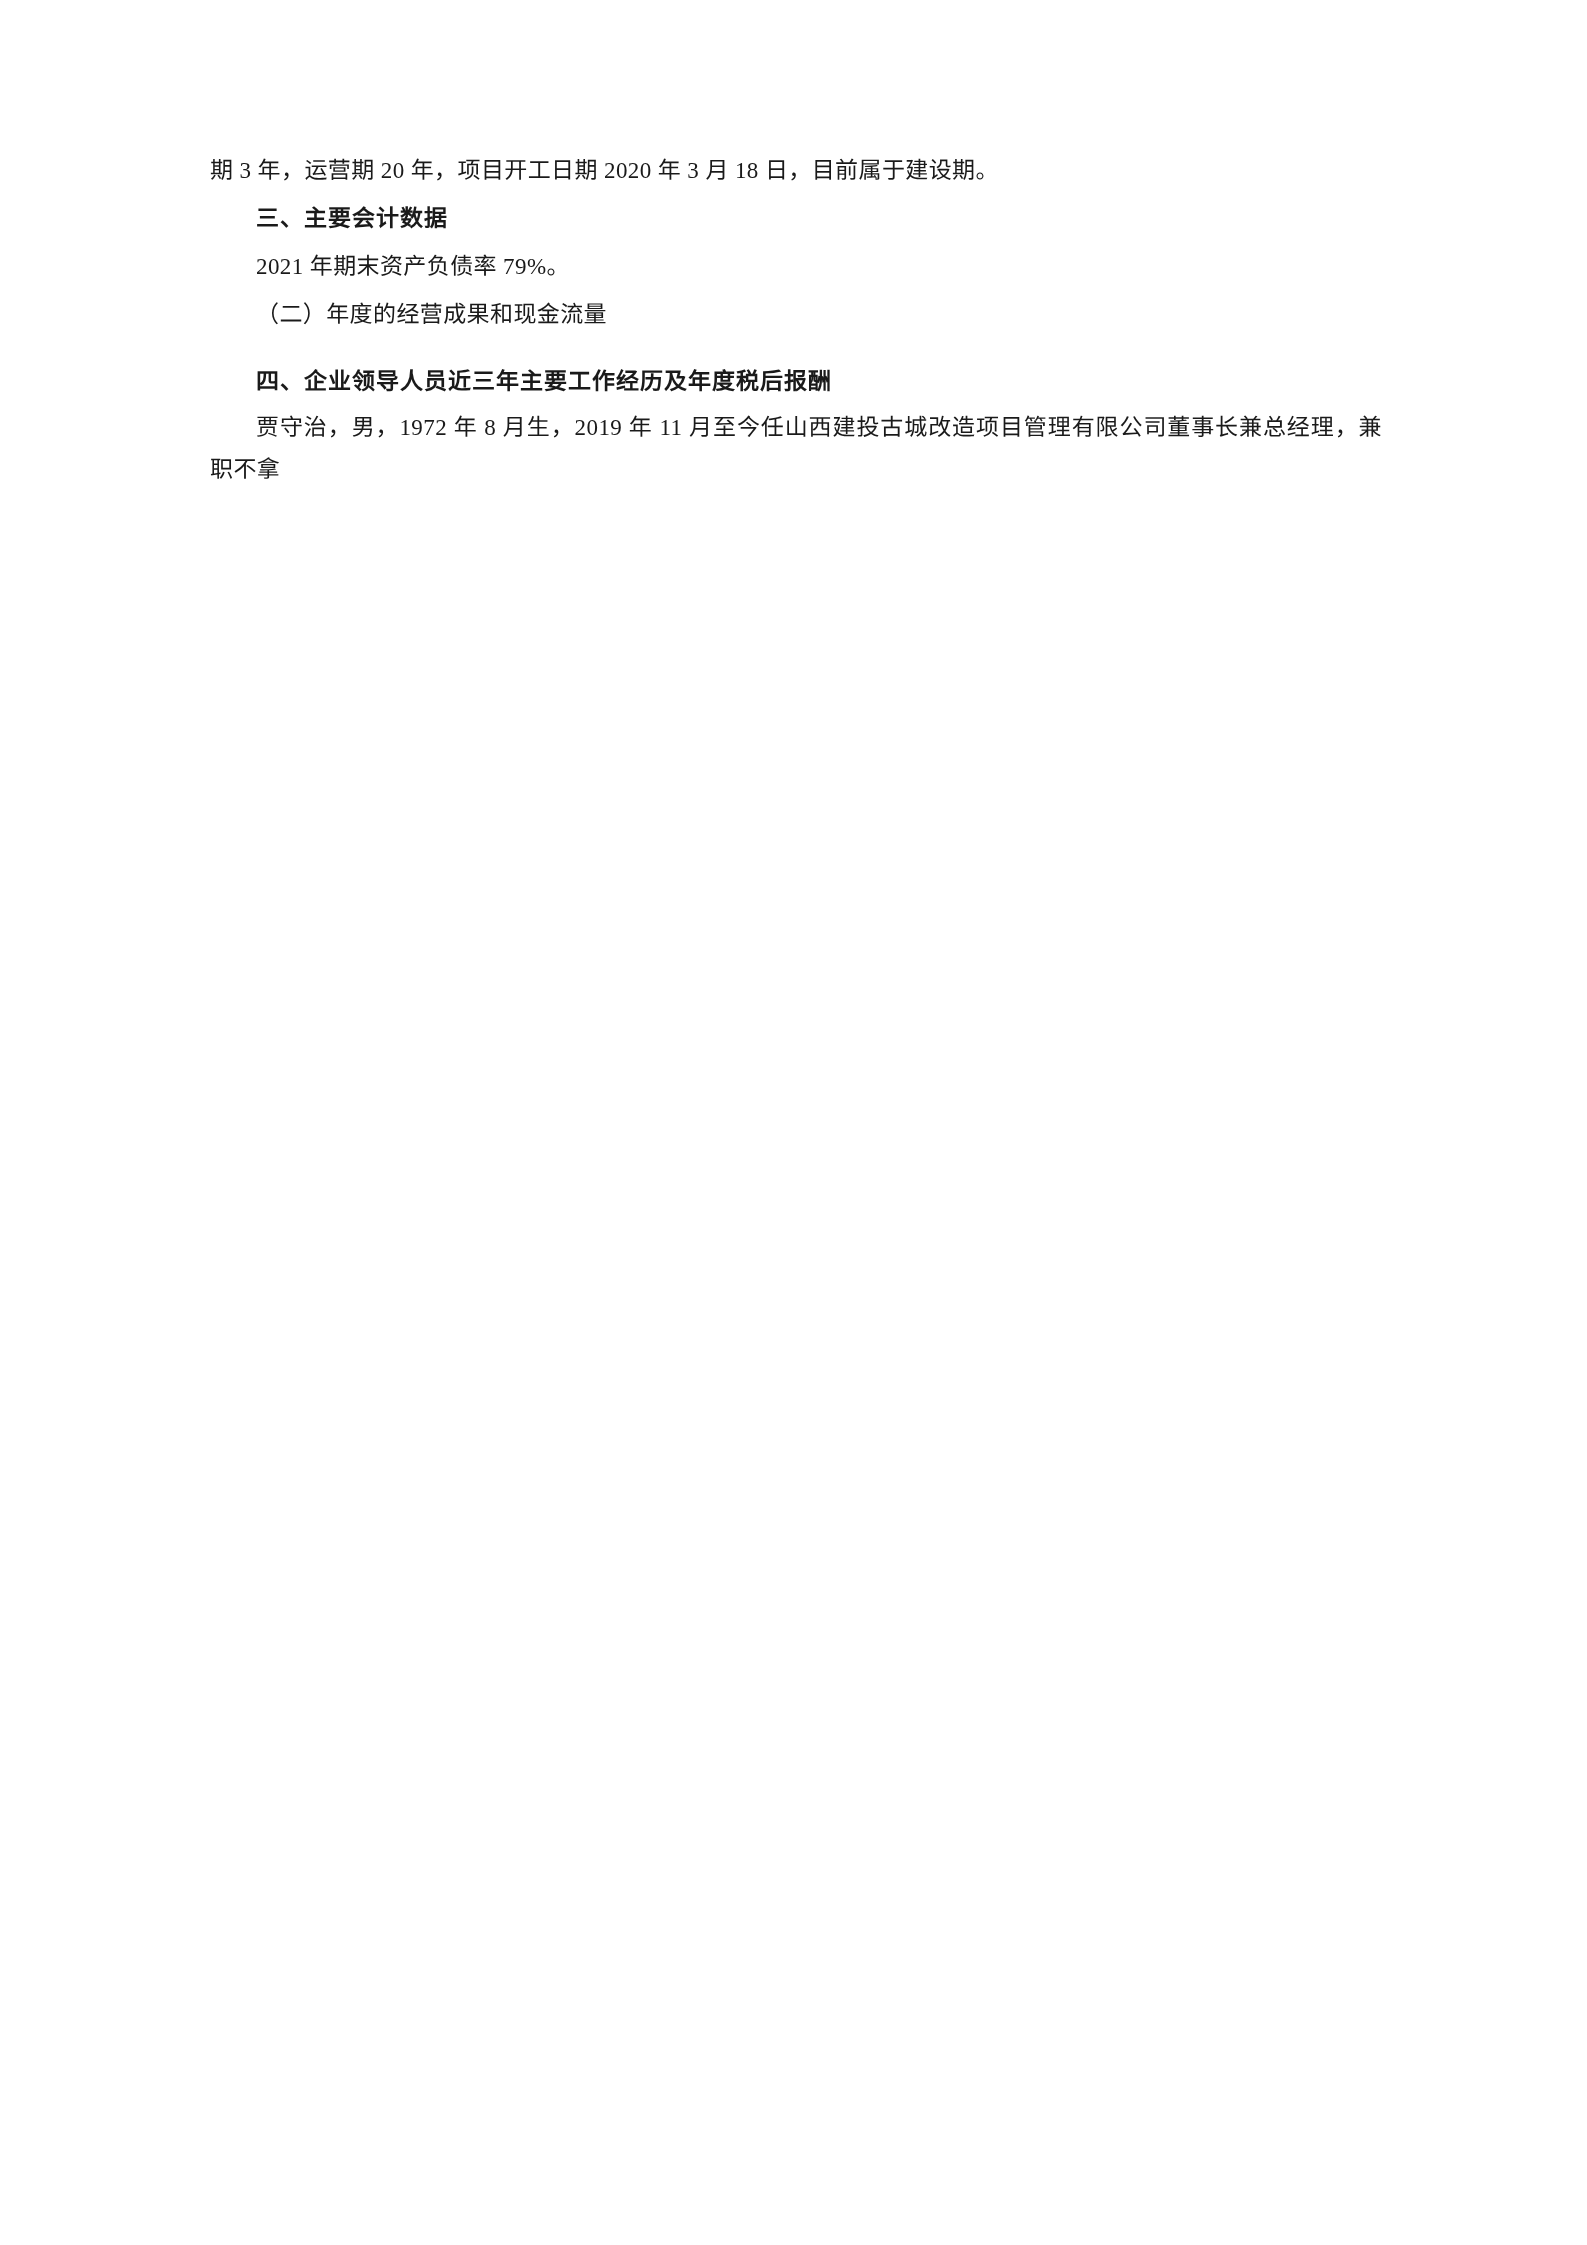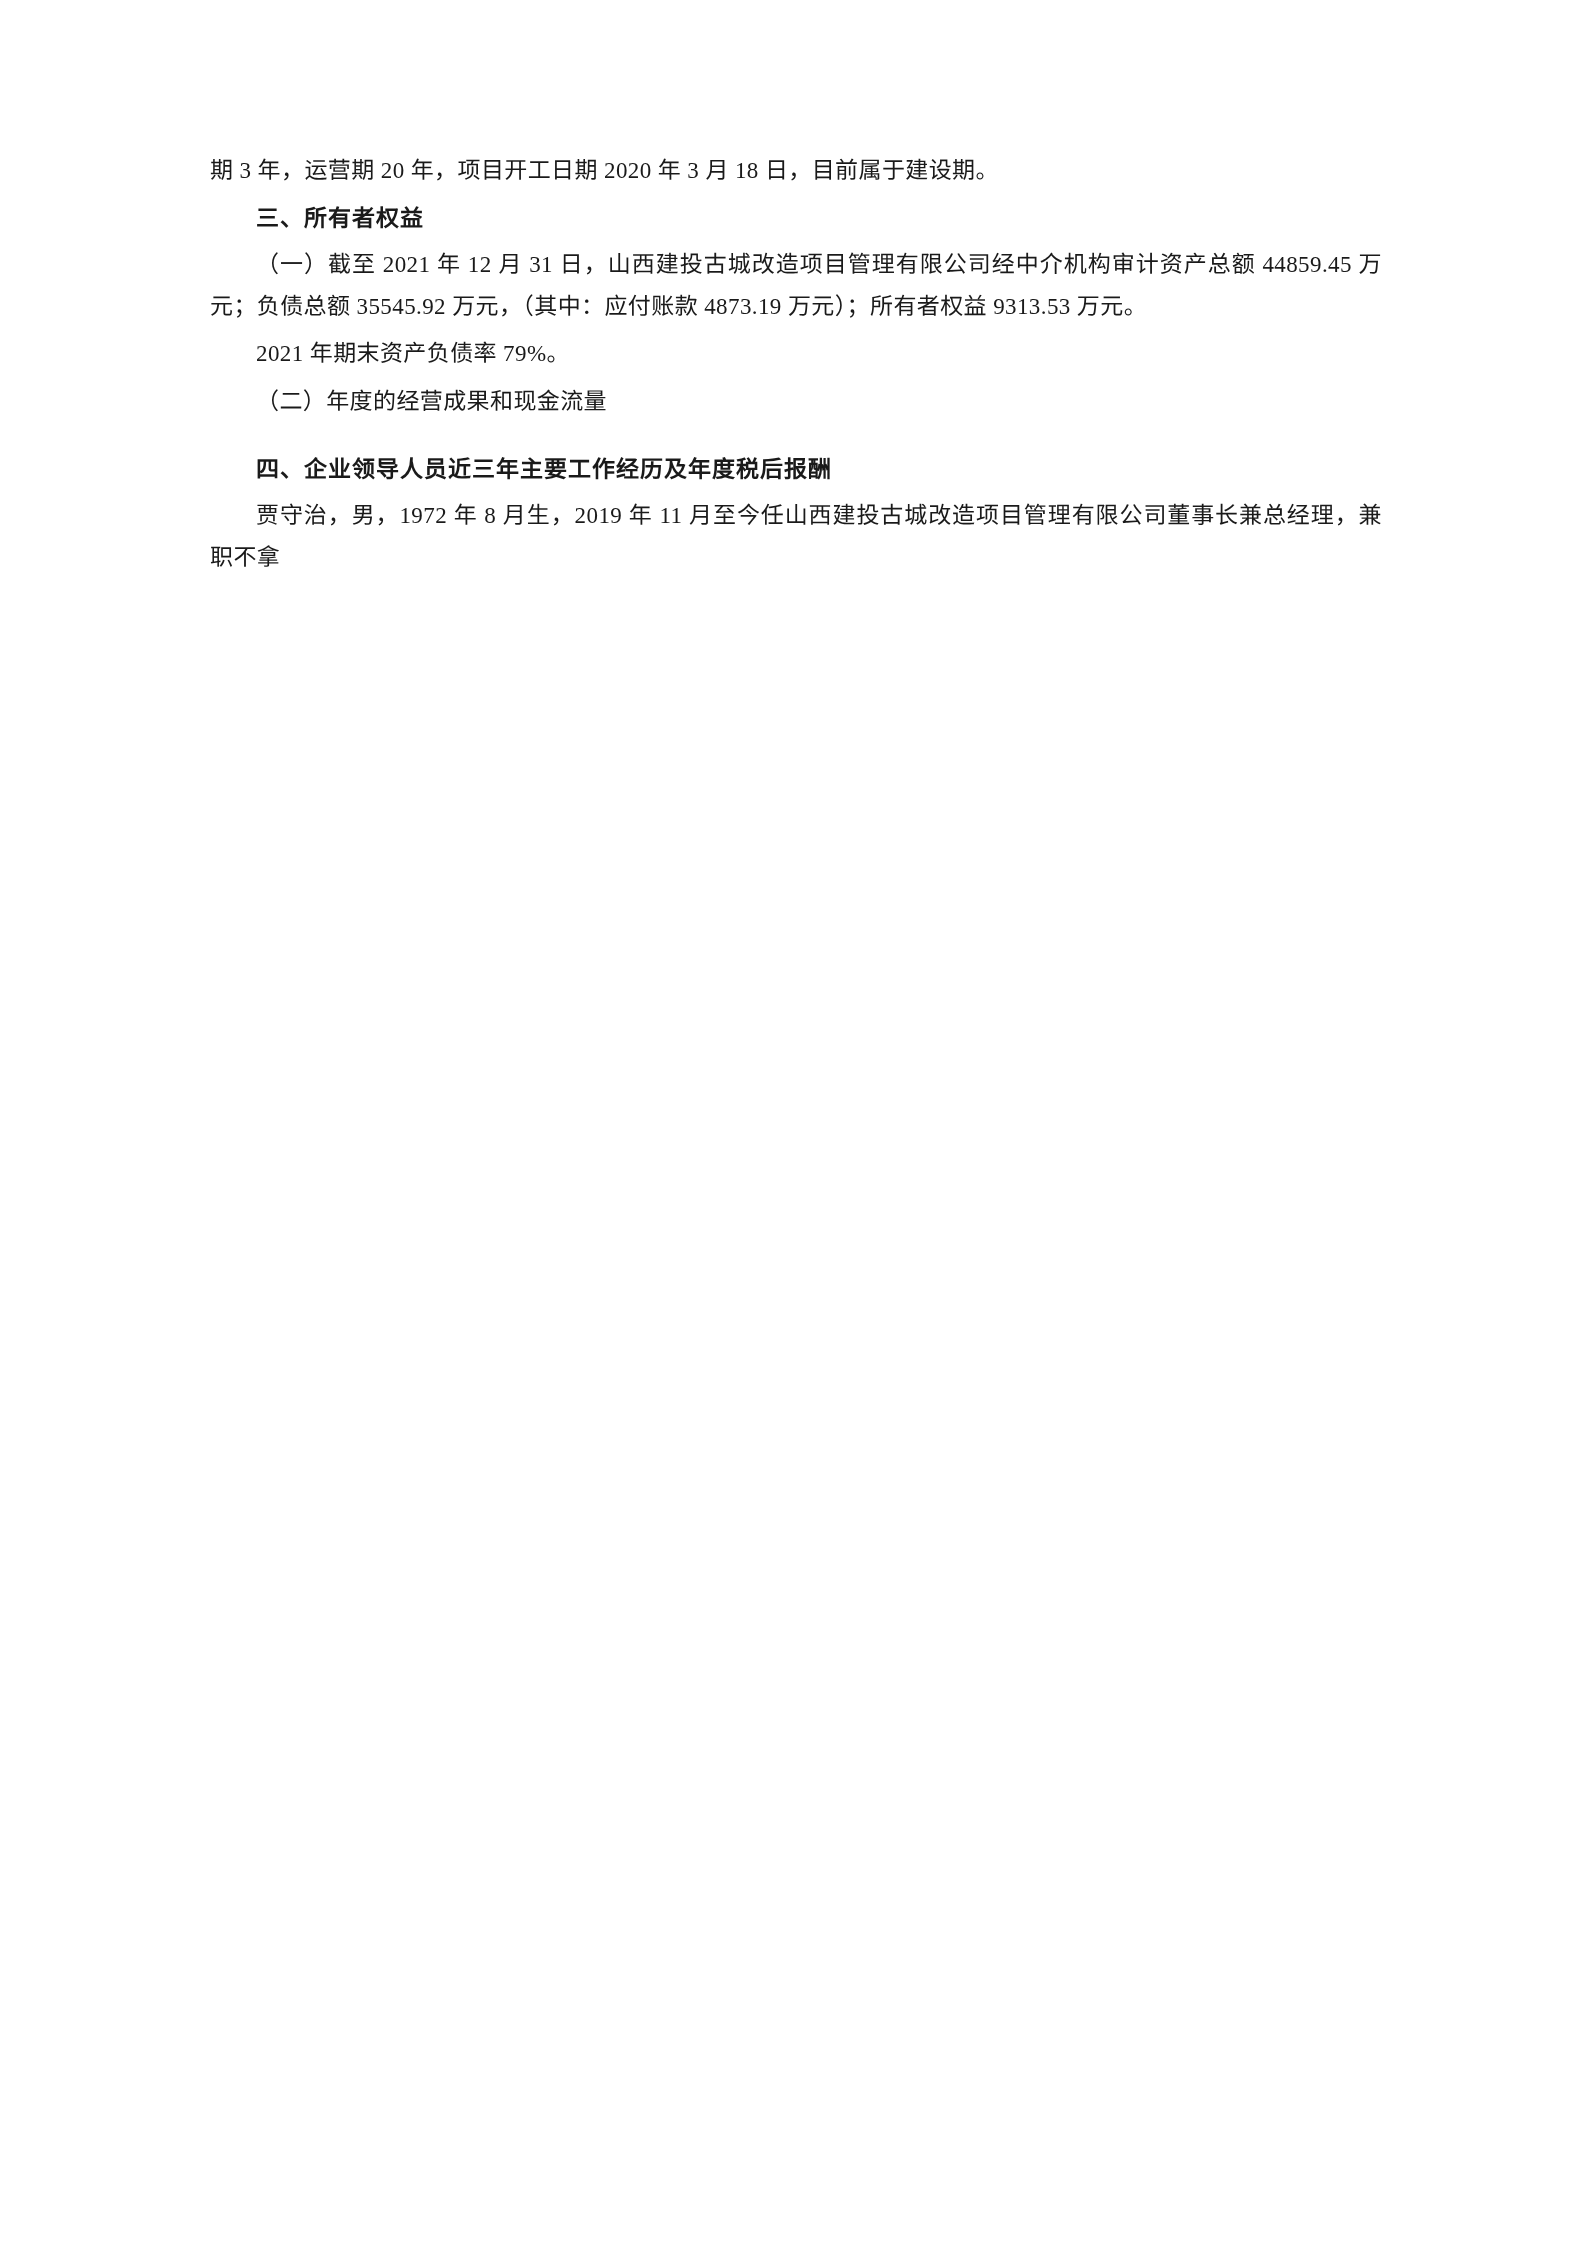--- a/index.html
+++ b/index.html
@@ -55,23 +55,22 @@
   }
 </style>
 </head>
 <body>
 
 <div class="page">
   <div class="doc-body">
 
     <p class="p-noindent blk">期 3 年，运营期 20 年，项目开工日期 2020 年 3 月 18 日，目前属于建设期。</p>
 
-    <p class="heading">三、所有者权益</p>
+    <p class="heading">三、主要会计数据</p>
 
-    <p class="p-indent blk">（一）截至 2021 年 12 月 31 日，山西建投古城改造项目管理有限公司经中介机构审计资产总额 44859.45 万元；负债总额 35545.92 万元，（其中：应付账款 4873.19 万元）；所有者权益 9313.53 万元。</p>
 
 
     <p class="p-indent blk gap-top">2021 年期末资产负债率 79%。</p>
 
     <p class="p-indent blk gap-top">（二）年度的经营成果和现金流量</p>
 
 
     <p class="heading heading-4">四、企业领导人员近三年主要工作经历及年度税后报酬</p>
 
     <p class="p-indent blk">贾守治，男，1972 年 8 月生，2019 年 11 月至今任山西建投古城改造项目管理有限公司董事长兼总经理，兼职不拿</p>

